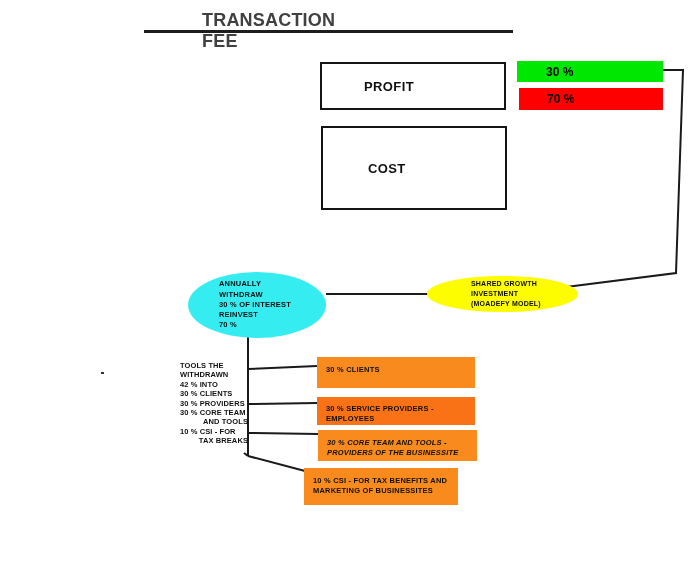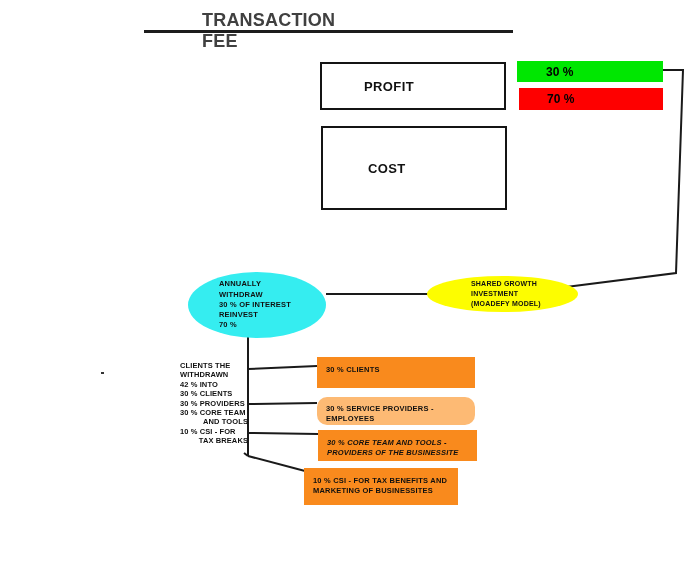--- a/index.html
+++ b/index.html
@@ -120,34 +120,34 @@
 70 %</div>
   </div>
 
   <div class="abs ellipse yellow-ellipse" style="background-color: rgb(253, 253, 0);">
     <div class="txt pre">SHARED GROWTH
 INVESTMENT
 (MOADEFY MODEL)</div>
   </div>
 
   <div class="abs divide-note">
-    <div>CLIENTS THE</div>
+    <div>TOOLS THE</div>
     <div>WITHDRAWN</div>
     <div>42 % INTO</div>
     <div>30 % CLIENTS</div>
     <div>30 % PROVIDERS</div>
     <div>30 % CORE TEAM</div>
     <div class="r">AND TOOLS</div>
     <div>10 % CSI - FOR</div>
     <div class="r">TAX BREAKS</div>
   </div>
 
   <div class="abs dot"></div>
 
   <div class="abs alloc-box alloc-1 pre" style="background-color: rgb(249, 138, 29);">30 % CLIENTS</div>
-  <div class="abs alloc-box alloc-2 pre" style="background-color: #fdba74; border-radius: 10px;">30 % SERVICE PROVIDERS -
+  <div class="abs alloc-box alloc-2 pre" style="background-color: #f97316;">30 % SERVICE PROVIDERS -
 EMPLOYEES</div>
   <div class="abs alloc-box alloc-3 pre" style="background-color: rgb(249, 138, 29);">30 % CORE TEAM AND TOOLS -
 PROVIDERS OF THE BUSINESSITE</div>
   <div class="abs alloc-box alloc-4 pre" style="background-color: rgb(249, 138, 29);">10 % CSI - FOR TAX BENEFITS AND
 MARKETING OF BUSINESSITES</div>
 
 </div>
 
 </body></html>

